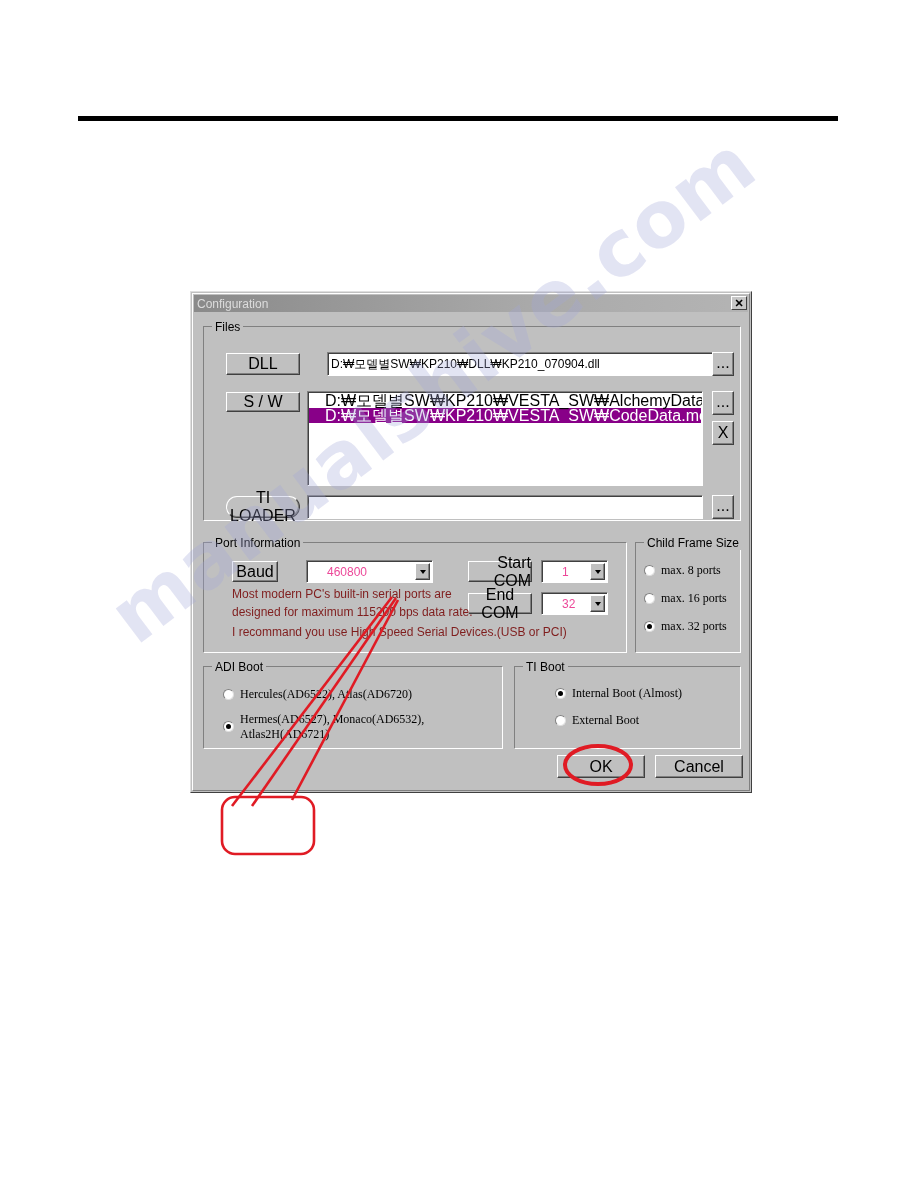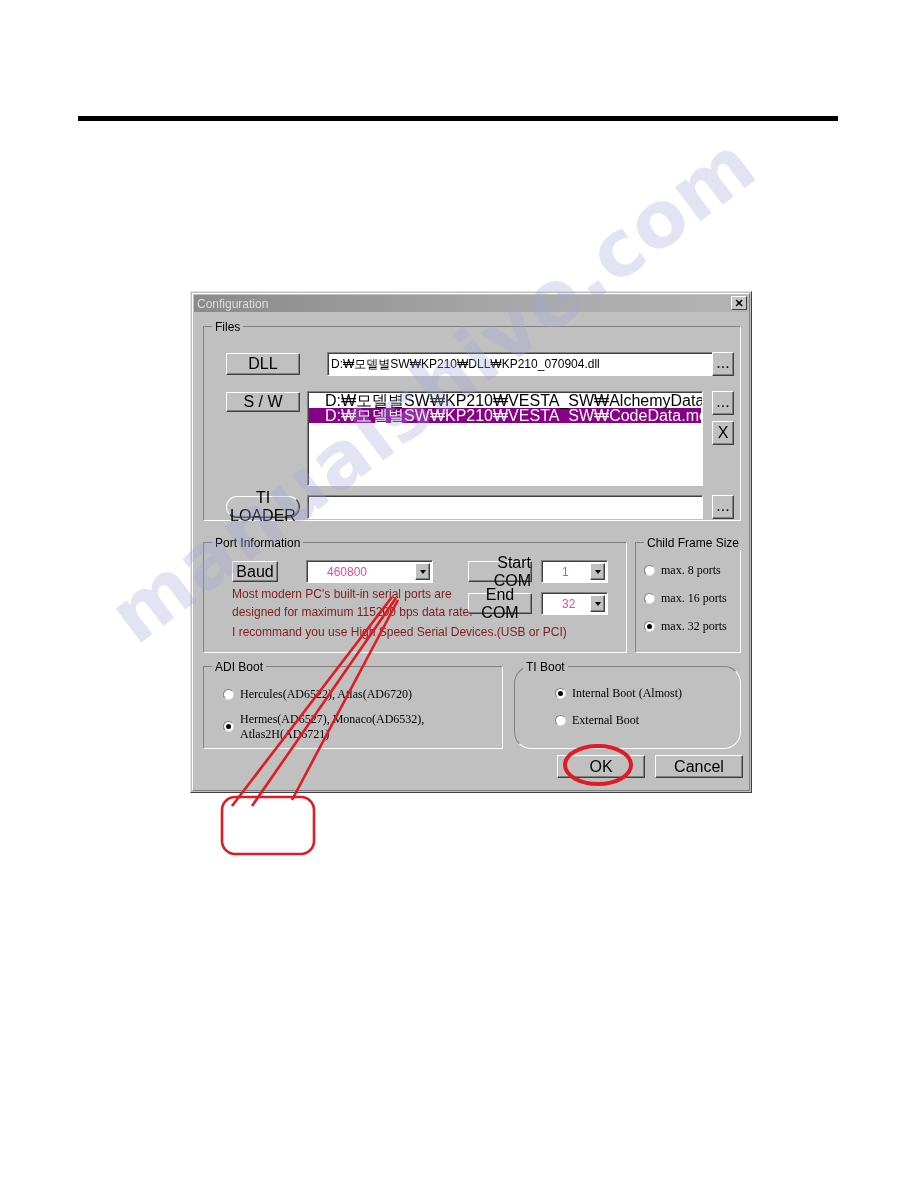--- a/index.html
+++ b/index.html
@@ -387,21 +387,21 @@
     </div>
     <div class="radio-row" style="left:19px; top:45px;">
       <span class="radio-dot on" style="margin-top:9px;"></span>
       <span class="radio-label" style="white-space:normal;">
         <span>Hermes(AD6527), Monaco(AD6532),</span><br>
         <span>Atlas2H(AD6721)</span>
       </span>
     </div>
   </div>
 
-  <div class="group" style="left:323px; top:374px; width:227px; height:83px;border-radius:17px;">
+  <div class="group" style="left:323px; top:374px; width:227px; height:83px;">
     <span class="group-label">TI Boot</span>
 
     <div class="radio-row" style="left:40px; top:19px;">
       <span class="radio-dot on"></span>
       <span class="radio-label">Internal Boot (Almost)</span>
     </div>
     <div class="radio-row" style="left:40px; top:46px;">
       <span class="radio-dot"></span>
       <span class="radio-label">External Boot</span>
     </div>

